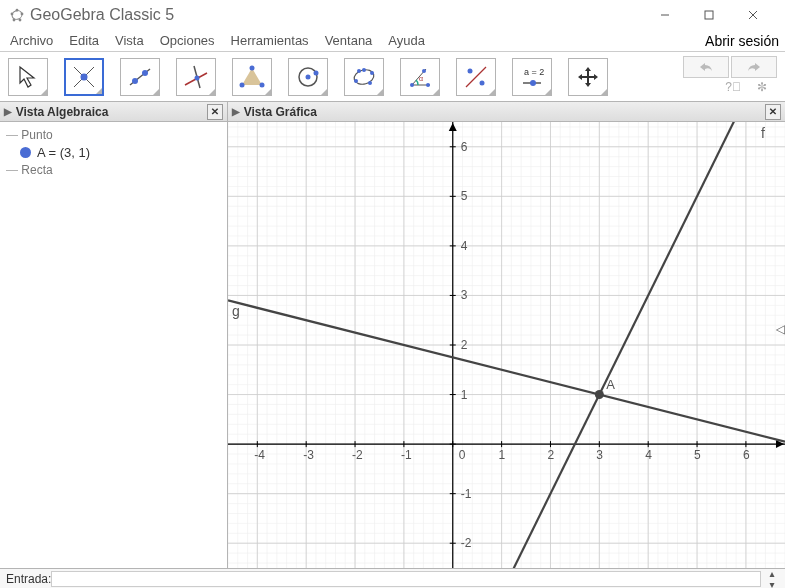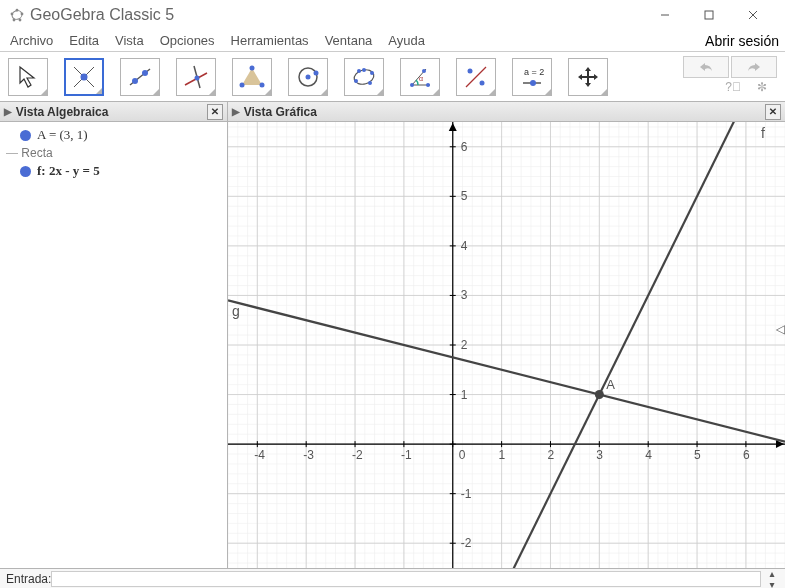--- a/index.html
+++ b/index.html
@@ -22,21 +22,21 @@
   .small-icons { display: flex; gap: 16px; margin-top: 2px; color: #aaa; padding-right: 10px; }
   .main { display: flex; height: 466px; }
   .panel { display: flex; flex-direction: column; border-right: 1px solid #b4b4b4; }
   .panel-header { height: 20px; background: linear-gradient(#eee,#ddd); border-bottom: 1px solid #b4b4b4; display: flex; align-items: center; padding: 0 4px; font-size: 12px; color: #333; font-weight: bold; }
   .panel-header .closex { width: 16px; height: 16px; border: 1px solid #999; background: #f0f0f0; display: flex; align-items: center; justify-content: center; font-size: 10px; margin-left: auto; }
   .panel-header .toggle { color: #666; margin-right: 4px; font-size: 10px; }
   .algebra { width: 228px; }
   .alg-body { flex: 1; padding: 4px 6px; background: #fff; overflow: hidden; }
   .cat { color: #777; font-size: 12px; margin: 2px 0; }
   .cat::before { content: "— "; color: #aaa; }
-  .item { display: flex; align-items: center; margin-left: 14px; padding: 1px 0; font-size: 13px; font-family: Liberation Serif, serif; }
+  .item { display: flex; align-items: center; margin-left: 14px; padding: 1px 0; font-size: 13px; }
   .dot { width: 11px; height: 11px; border-radius: 50%; background: #4a6cd4; margin-right: 6px; }
   .bold { font-weight: bold; }
   .graphics { flex: 1; position: relative; }
   .gbody { flex: 1; position: relative; overflow: hidden; background: #fff; }
   .side-handle { position: absolute; right: 0; top: 200px; font-size: 12px; color: #666; }
   .inputbar { position: absolute; bottom: 0; left: 0; width: 100%; height: 20px; display: flex; align-items: center; border-top: 1px solid #b4b4b4; background: #f7f7f7; padding: 0 6px; font-size: 12px; }
   .inputbar label { color: #333; margin-right: 0; }
   .inputbar input { flex: 1; border: 1px solid #ccc; height: 16px; background: #fff; padding: 0 4px; font-size: 12px; }
   .input-arrow { width: 14px; font-size: 10px; text-align: center; color: #555; margin-left: 4px; }
   svg { display: block; }
@@ -200,29 +200,26 @@
 </div>
 
 <div class="main">
   <div class="panel algebra">
     <div class="panel-header">
       <span class="toggle">▶</span>
       <span>Vista Algebraica</span>
       <span class="closex">✕</span>
     </div>
     <div class="alg-body">
+      <div class="cat">Punto</div>
       <div class="item">
           <span class="dot"></span>
           <span>A = (3, 1)</span>
         </div>
       <div class="cat">Recta</div>
-      <div class="item bold">
-          <span class="dot"></span>
-          <span>f: 2x - y = 5</span>
-        </div>
     </div>
   </div>
 
   <div class="panel graphics" style="flex:1;border-right:none">
     <div class="panel-header">
       <span class="toggle">▶</span>
       <span>Vista Gráfica</span>
       <span class="closex">✕</span>
     </div>
     <div class="gbody">

